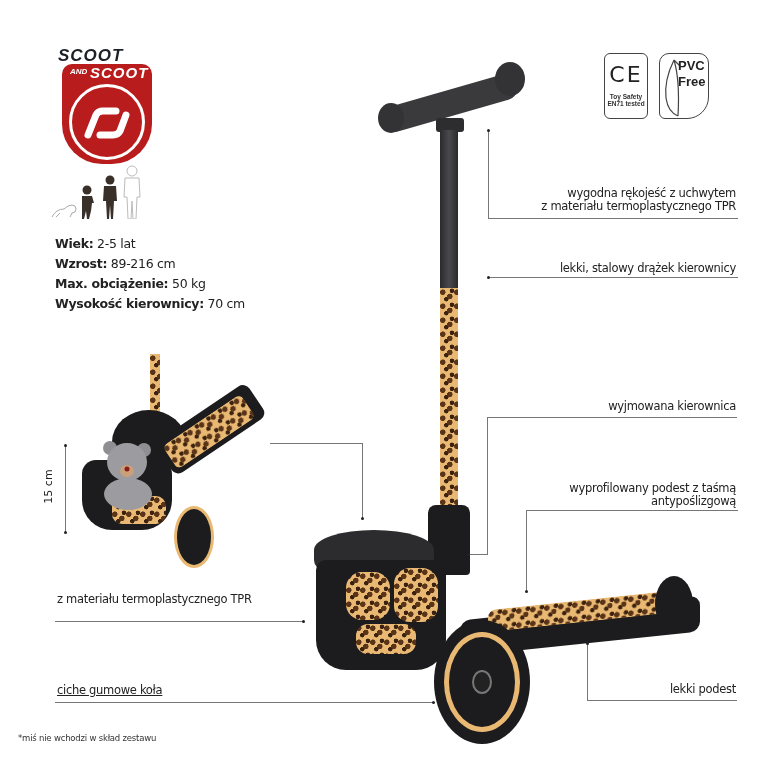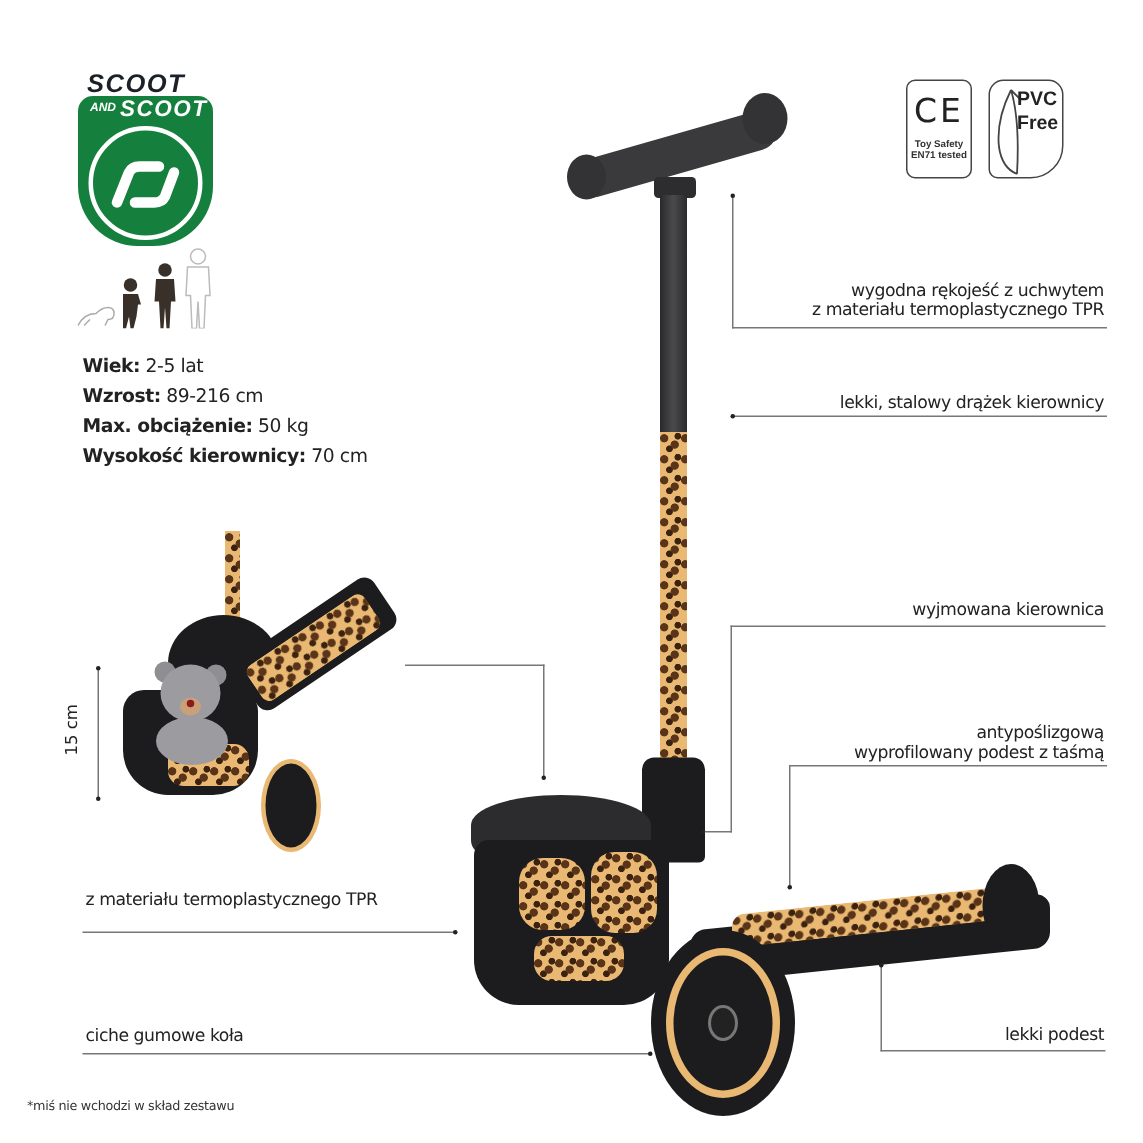--- a/index.html
+++ b/index.html
@@ -20,21 +20,21 @@
       radial-gradient(circle at 45% 80%, #3b2210 0 2px, transparent 2.5px),
       radial-gradient(circle at 85% 20%, #3b2210 0 2px, transparent 2.5px);
     background-size: 14px 14px;
   }
 </style>
 </head>
 <body>
 
 <div class="abs" style="left:50px;top:44px;width:94px;height:122px;">
   <div class="abs" style="left:8px;top:2px;font:italic bold 17px 'Liberation Sans',sans-serif;color:#1c2128;letter-spacing:1px;">SCOOT</div>
-  <div class="abs" style="left:2px;top:20px;width:90px;height:100px;background:#15803d;border-radius:10px 10px 40px 40px;">
+  <div class="abs" style="left:12px;top:20px;width:90px;height:100px;background:#b91c1c;border-radius:10px 10px 40px 40px;">
     <span class="abs" style="left:8px;top:3px;font:italic bold 8px 'Liberation Sans',sans-serif;color:#fff;">AND</span>
     <span class="abs" style="left:28px;top:0px;font:italic bold 15px 'Liberation Sans',sans-serif;color:#fff;letter-spacing:1px;">SCOOT</span>
     <div class="abs" style="left:7px;top:20px;width:76px;height:76px;border:3px solid #fff;border-radius:50%;">
       <svg width="70" height="70" viewBox="0 0 70 70" style="position:absolute;left:0;top:0;">
         <path d="M16 48 L24 28 Q26 24 31 24 L44 24" stroke="#fff" stroke-width="7" fill="none" stroke-linecap="round"></path>
         <path d="M28 48 L41 48 Q46 48 48 44 L54 28" stroke="#fff" stroke-width="7" fill="none" stroke-linecap="round"></path>
       </svg>
     </div>
   </div>
 </div>
@@ -142,37 +142,37 @@
 <div class="line" style="left:488px;top:277px;width:250px;height:1px;"></div>
 <div class="dot" style="left:487px;top:276px;"></div>
 
 <div class="lbl r" style="left:520px;top:400px;width:216px;">wyjmowana kierownica</div>
 <div class="line" style="left:487px;top:417px;width:250px;height:1px;"></div>
 <div class="line" style="left:487px;top:417px;width:1px;height:138px;"></div>
 <div class="line" style="left:469px;top:554px;width:19px;height:1px;"></div>
 <div class="dot" style="left:467px;top:553px;"></div>
 
 <div class="lbl r" style="left:520px;top:482px;width:216px;">
+  <div>wyprofilowany podest z taśmą</div>
   <div>antypoślizgową</div>
-  <div>wyprofilowany podest z taśmą</div>
 </div>
 <div class="line" style="left:526px;top:510px;width:212px;height:1px;"></div>
 <div class="line" style="left:526px;top:510px;width:1px;height:82px;"></div>
 <div class="dot" style="left:525px;top:590px;"></div>
 
 <div class="lbl" style="left:57px;top:593px;width:240px;">
   <div>z materiału termoplastycznego TPR</div>
 </div>
 <div class="line" style="left:55px;top:621px;width:248px;height:1px;"></div>
 <div class="dot" style="left:302px;top:620px;"></div>
 <div class="line" style="left:270px;top:443px;width:93px;height:1px;"></div>
 <div class="line" style="left:362px;top:443px;width:1px;height:75px;"></div>
 <div class="dot" style="left:361px;top:517px;"></div>
 
-<div class="lbl" style="left:57px;top:684px;width:200px;">ciche gumowe koła</div>
+<div class="lbl" style="left:57px;top:684px;width:200px;text-decoration:underline;">ciche gumowe koła</div>
 <div class="line" style="left:55px;top:702px;width:378px;height:1px;"></div>
 <div class="dot" style="left:432px;top:701px;"></div>
 
 <div class="lbl r" style="left:620px;top:683px;width:116px;">lekki podest</div>
 <div class="line" style="left:587px;top:643px;width:1px;height:58px;"></div>
 <div class="line" style="left:587px;top:700px;width:150px;height:1px;"></div>
 <div class="dot" style="left:586px;top:642px;"></div>
 
 <div class="abs" style="left:18px;top:733px;font:8.5px 'DejaVu Sans',sans-serif;color:#333;letter-spacing:-0.2px;">*miś nie wchodzi w skład zestawu</div>
 

